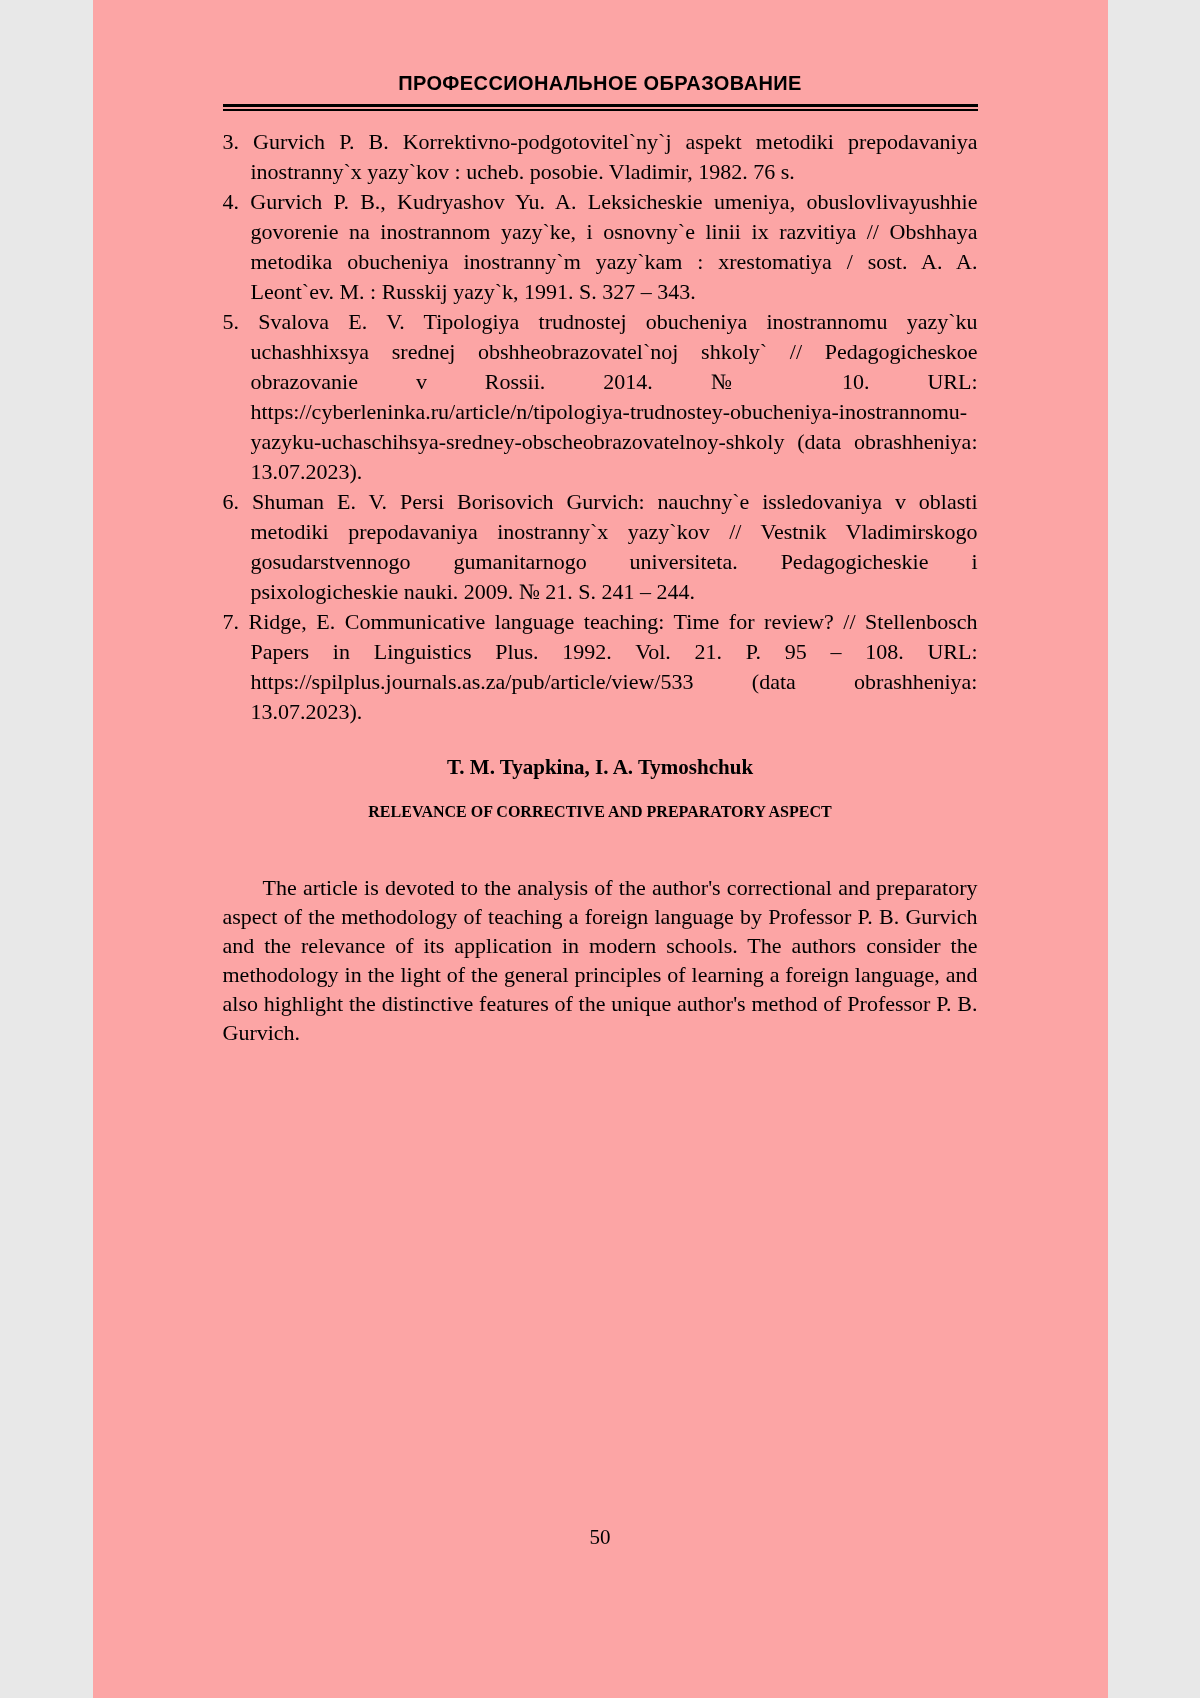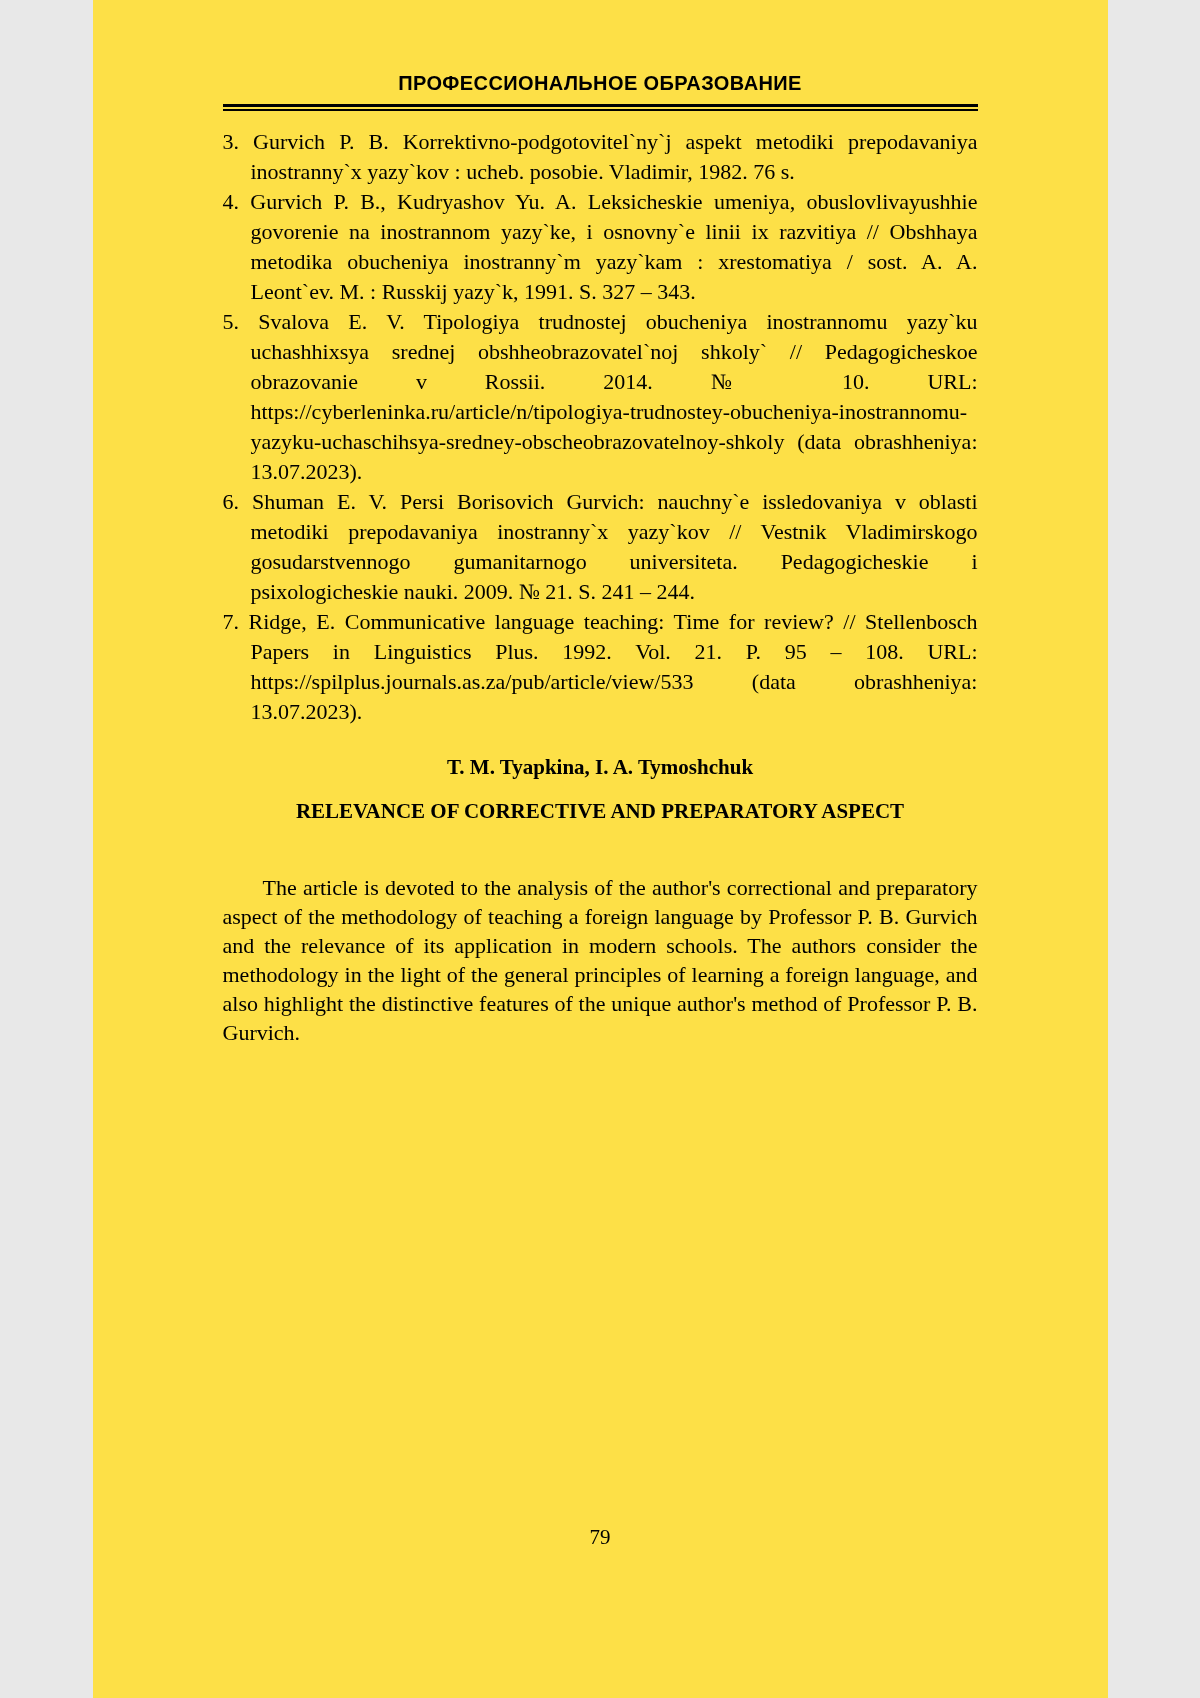--- a/index.html
+++ b/index.html
@@ -1,21 +1,21 @@
 <!DOCTYPE html>
 <html><head>
 <meta charset="utf-8">
 <style>
   * { margin: 0; padding: 0; box-sizing: border-box; }
   html, body { background: #e8e8e8; }
   .page {
     width: 1015px;
     height: 1698px;
     margin: 0 auto;
-    background: #fde047;
+    background: #fca5a5;
     position: relative;
     font-family: "Liberation Serif", serif;
     color: #000;
   }
   .content {
     padding: 72px 130px 0 130px;
   }
   .running-header {
     text-align: center;
     font-family: "Liberation Sans", sans-serif;
@@ -44,21 +44,21 @@
     margin-top: 26px;
     text-align: center;
     font-weight: bold;
     font-size: 21px;
     line-height: 28px;
   }
   .article-title {
     margin-top: 16px;
     text-align: center;
     font-weight: bold;
-    font-size: 21px;
+    font-size: 16px;
     line-height: 29px;
   }
   .abstract {
     margin-top: 47px;
     font-size: 22px;
     line-height: 29px;
     text-align: justify;
     text-indent: 40px;
   }
   .keywords {
@@ -114,14 +114,14 @@
 
     <div class="article-title">
       <div>RELEVANCE OF CORRECTIVE AND PREPARATORY ASPECT</div>
     </div>
 
     <p class="abstract">The article is devoted to the analysis of the author's correctional and preparatory aspect of the methodology of teaching a foreign language by Professor P. B. Gurvich and the relevance of its application in modern schools. The authors consider the methodology in the light of the general principles of learning a foreign language, and also highlight the distinctive features of the unique author's method of Professor P. B. Gurvich.</p>
 
 
   </div>
 
-  <div class="page-number">79</div>
+  <div class="page-number">50</div>
 </div>
 
 </body></html>

